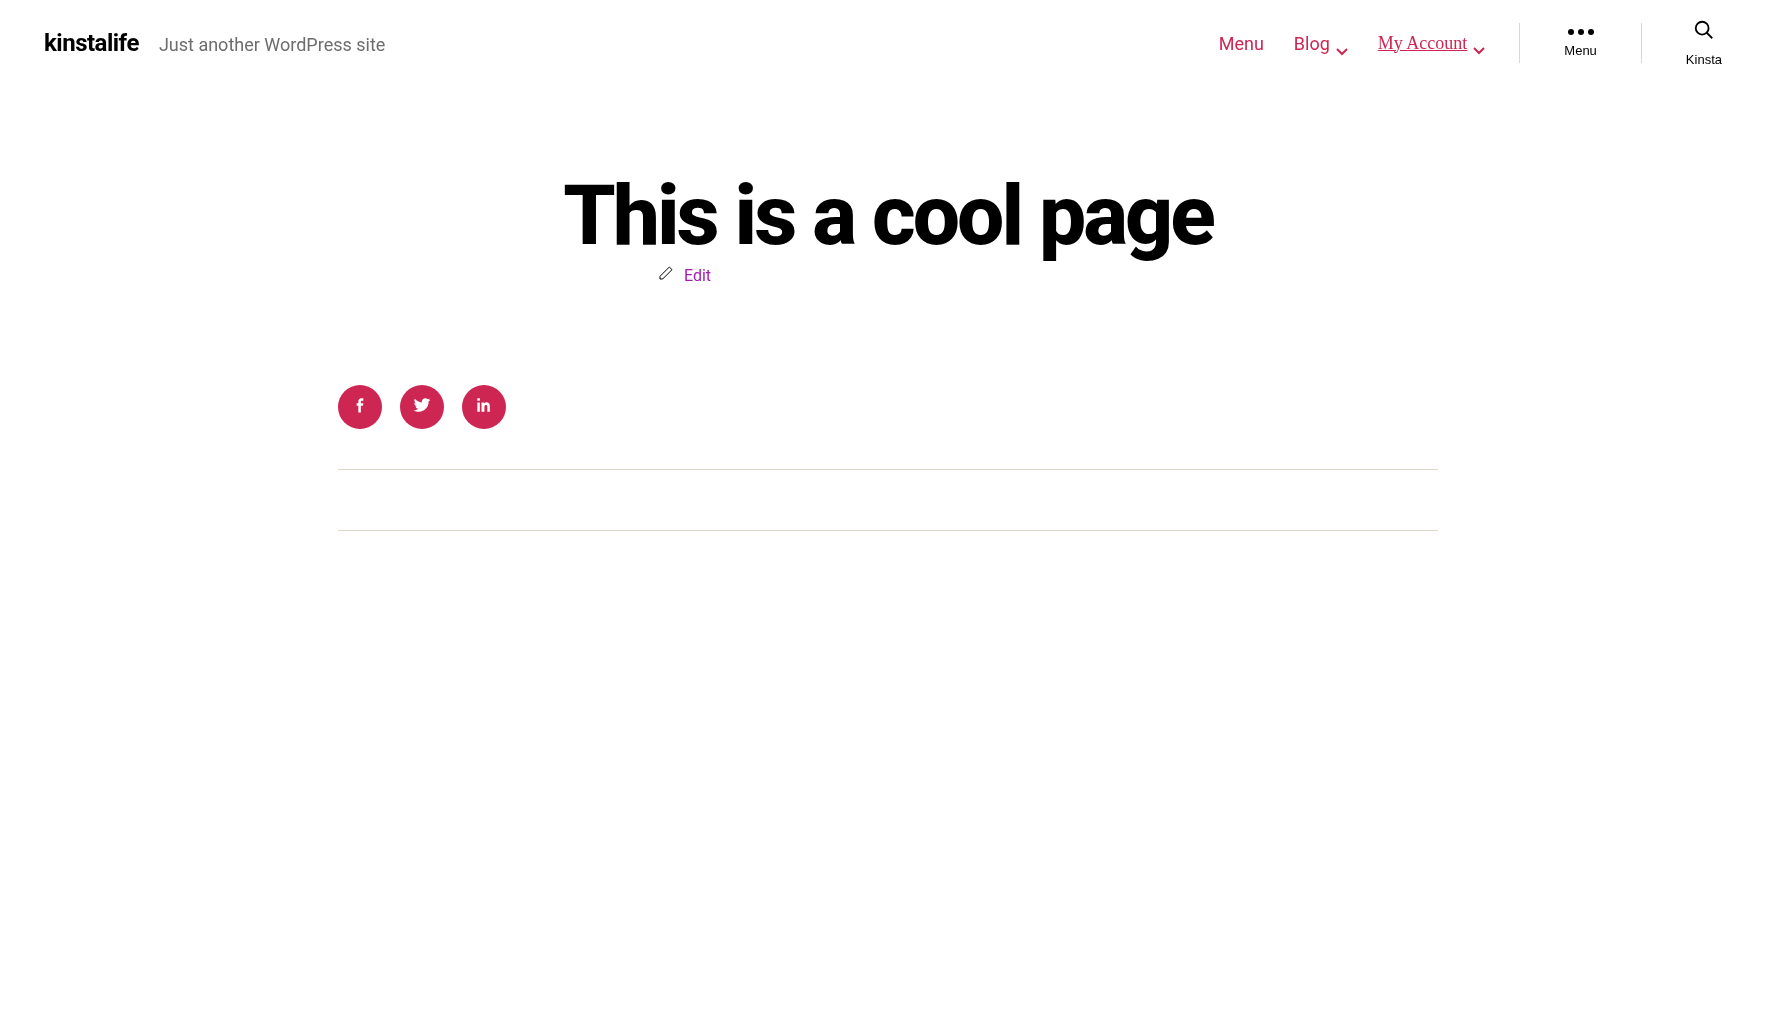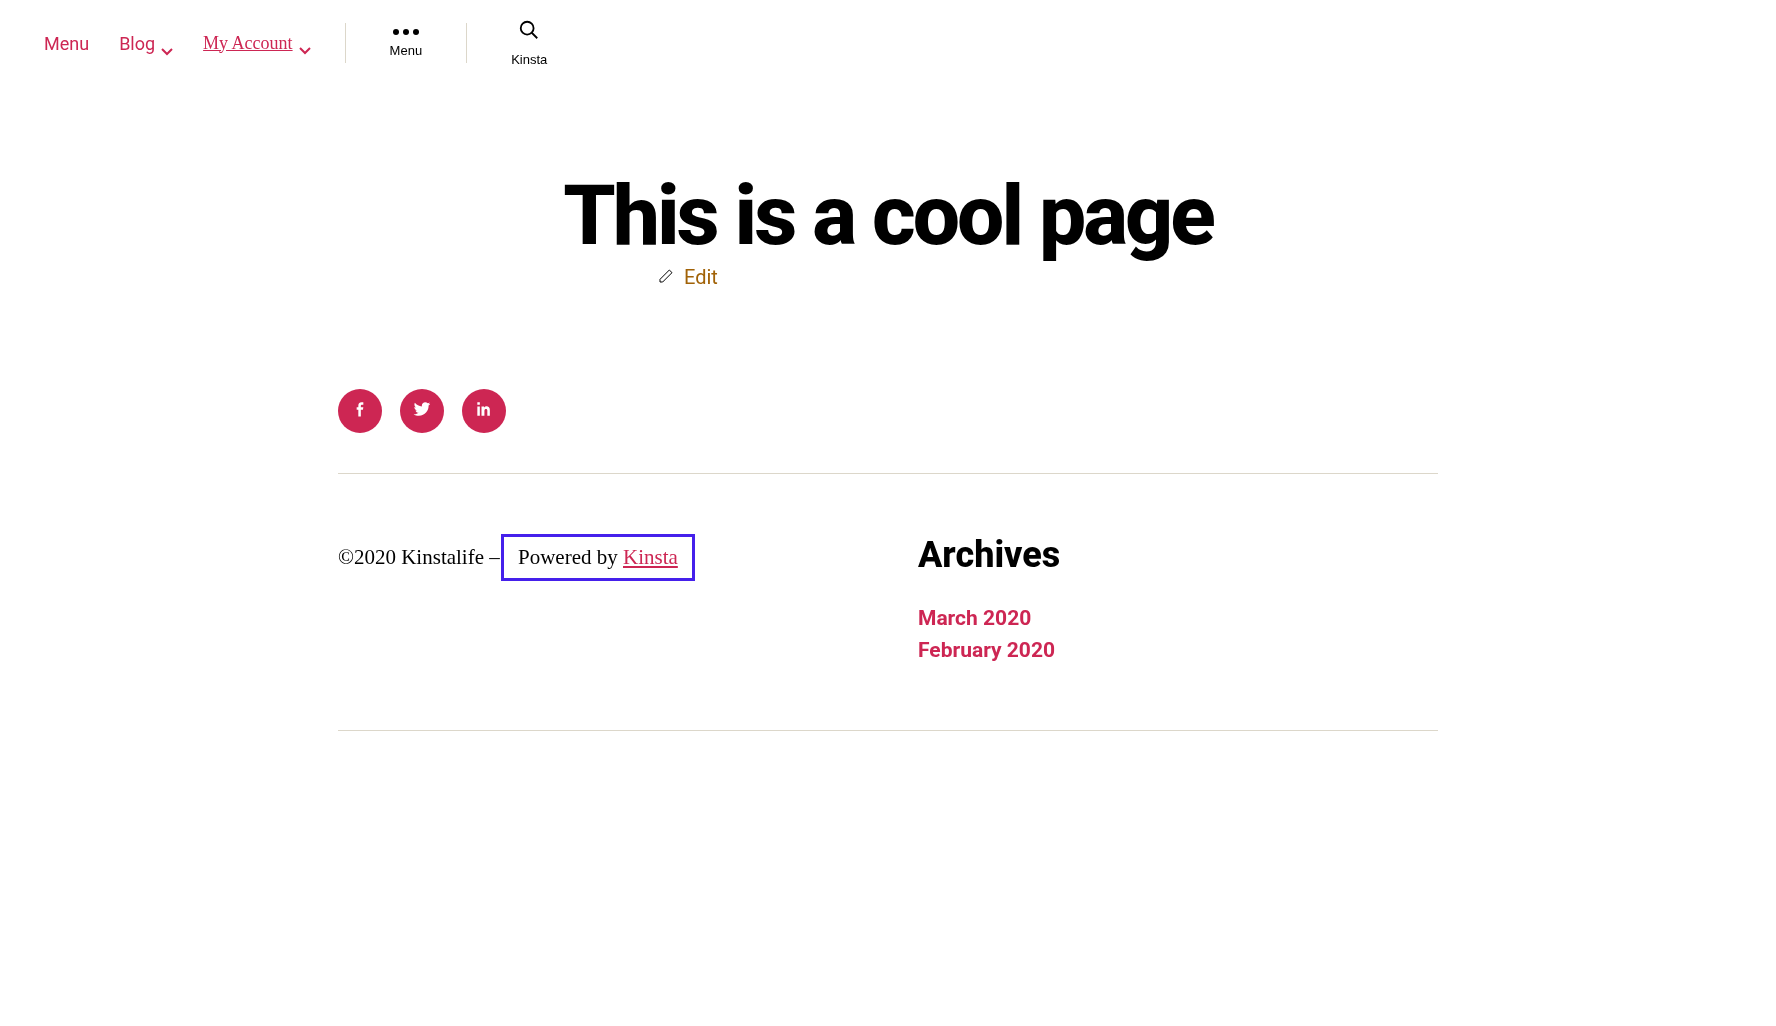--- a/index.html
+++ b/index.html
@@ -120,22 +120,22 @@
     .content-wrapper {
       max-width: 1180px;
       margin: 0 auto;
       padding: 0 40px;
     }
     
     .edit-link {
       display: flex;
       align-items: center;
       gap: 10px;
-      font-size: 20px;
-      color: #a16207;
+      font-size: 16px;
+      color: #a21caf;
       margin-left: 320px;
       margin-bottom: 100px;
       cursor: pointer;
     }
     
     .social-links {
       display: flex;
       gap: 18px;
       margin-bottom: 40px;
     }
@@ -215,20 +215,24 @@
     .hr-bottom {
       border: none;
       border-top: 1px solid #dcd7ca;
       margin-top: 60px;
     }
   </style>
 </head>
 <body>
 
 <header class="header">
+  <div class="header-left">
+    <div class="site-title">kinstalife</div>
+    <div class="site-tagline">Just another WordPress site</div>
+  </div>
   <div class="header-right">
     <nav class="nav-menu">
       <a class="nav-item">
         <span>Menu</span>
       </a>
       <a class="nav-item">
         <span>Blog</span>
         <span class="chevron-down">
           <svg viewBox="0 0 12 8" fill="none">
               <path d="M1 1l5 5 5-5" stroke="#cd2653" stroke-width="2"></path>
@@ -298,29 +302,15 @@
       <span>
         <svg viewBox="0 0 24 24">
             <path d="M4 4h3v3H4V4zm0 5h3v11H4V9zm5 0h3v1.5c.5-1 1.8-1.7 3-1.7 2.5 0 4 1.5 4 4.5V20h-3v-6c0-1.2-.5-2-1.7-2-1 0-1.8.7-1.8 2v6H9V9z"></path>
           </svg>
       </span>
     </a>
   </div>
 
   <hr class="hr">
 
-  <div class="footer-widgets">
-    <div class="footer-left">
-      <p class="copyright">
-        <span>©2020 Kinstalife – </span><span class="powered-box"><span>Powered by </span><a class="powered-link">Kinsta</a></span>
-      </p>
-    </div>
-    <div class="footer-right">
-      <h2 class="archives-title">Archives</h2>
-      <ul class="archives-list">
-        <li class="archives-item">March 2020</li>
-        <li class="archives-item">February 2020</li>
-      </ul>
-    </div>
-  </div>
 
   <hr class="hr-bottom">
 </div>
 
 </body></html>

